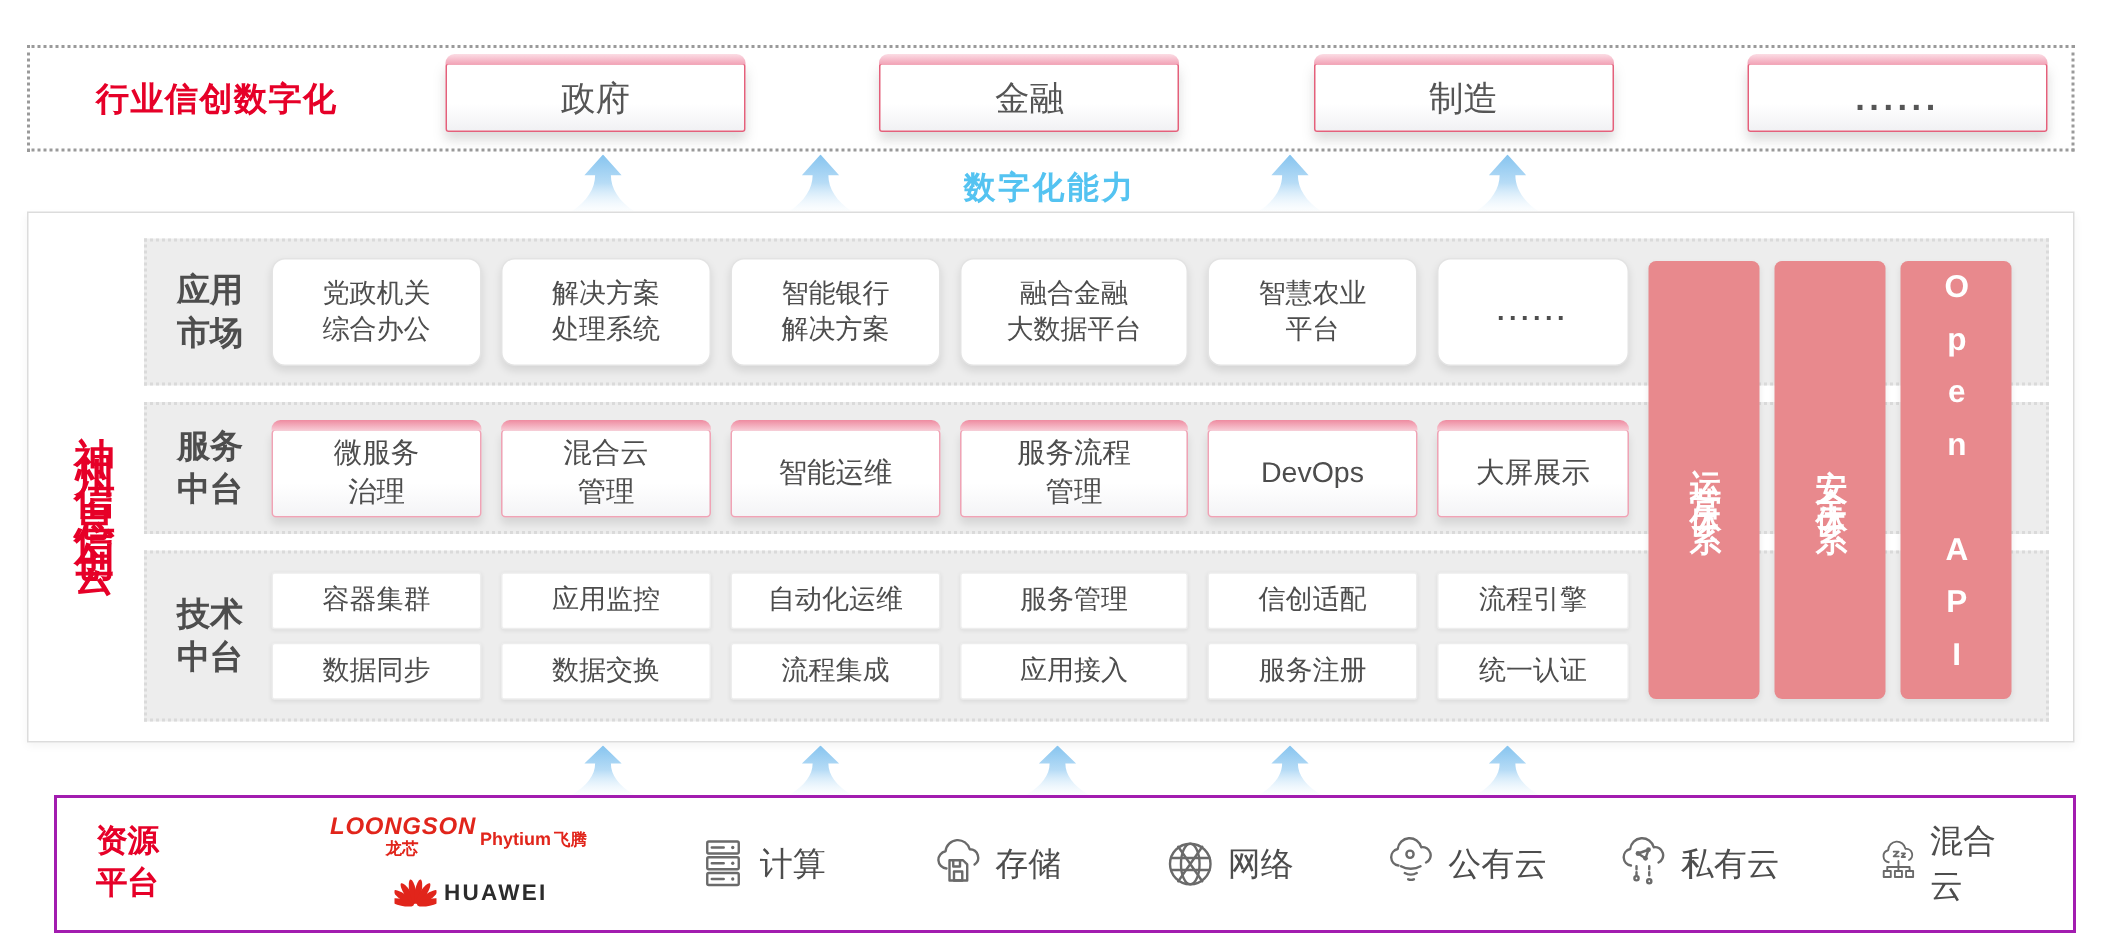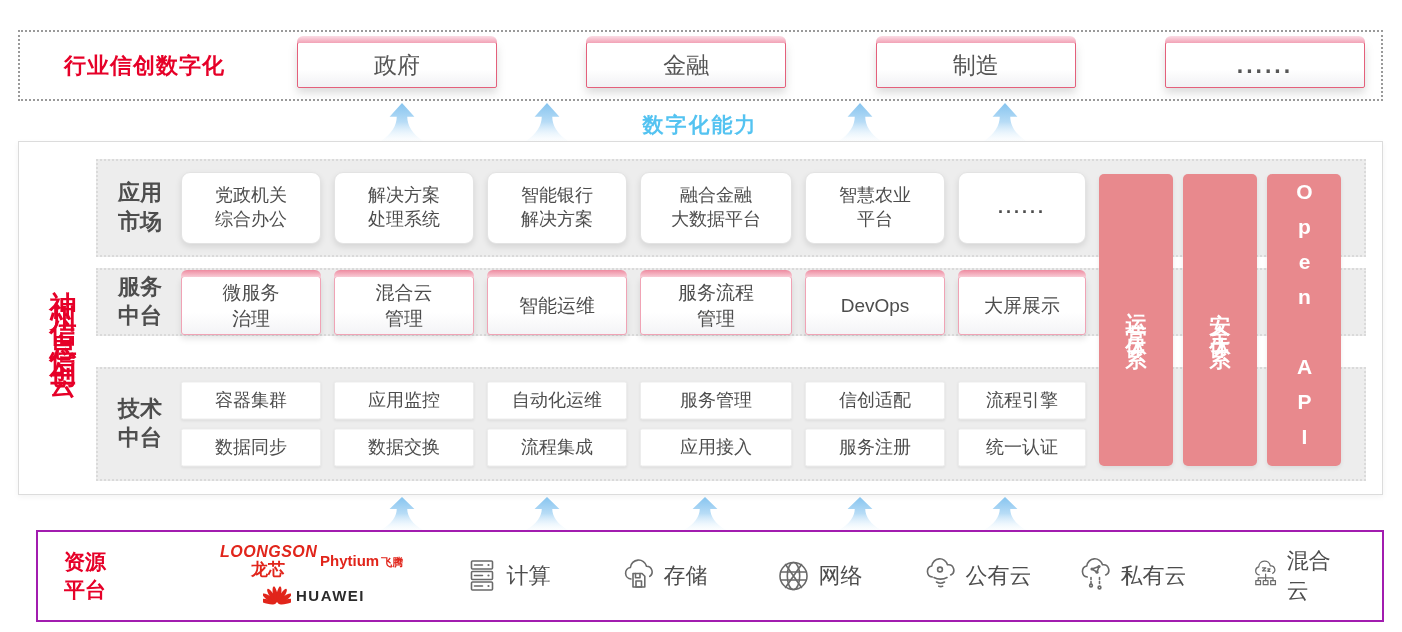--- a/index.html
+++ b/index.html
@@ -32,21 +32,21 @@
              font-size:21px;font-weight:bold;color:var(--blue);letter-spacing:2px;white-space:nowrap}
 
   
   .cloud{position:absolute;left:18px;top:141px;width:1365px;height:354px;background:#fff;
          border:1px solid #dcdcdc;box-shadow:0 2px 6px rgba(0,0,0,.05)}
   .cloud-title{position:absolute;left:26px;top:50%;transform:translateY(-50%);
                writing-mode:vertical-lr;text-orientation:upright;letter-spacing:14px;
                font-size:27px;font-weight:bold;color:var(--red)}
   .prow{position:absolute;left:77px;width:1270px;background:#ededed;border:2px dotted #dadada}
   .prow-1{top:17px;height:98px}
-  .prow-2{top:126px;height:68px}
+  .prow-2{top:126px;height:88px}
   .prow-3{top:225px;height:114px}
   .prow-label{position:absolute;left:20px;top:50%;transform:translateY(-50%);width:58px;text-align:left;
               font-size:22px;font-weight:bold;line-height:1.3;white-space:pre-line;color:var(--tx)}
   .cells{position:absolute;left:83px;top:50%;transform:translateY(-50%);display:grid;
          grid-template-columns:140px 140px 140px 152px 140px 128px;column-gap:13px}
   .cells-2{grid-template-rows:38px 38px;row-gap:9px}
   .cell{display:flex;align-items:center;justify-content:center;text-align:center;background:#fff}
   .cell span{white-space:pre-line;line-height:1.32}
   .cell-app{height:72px;border-radius:9px;border:1px solid #e3e3e3;
             box-shadow:0 3px 6px rgba(0,0,0,.10);font-size:18px}
@@ -62,23 +62,23 @@
   .pillar span{writing-mode:vertical-lr;text-orientation:upright;letter-spacing:12px;
                color:#fff;font-weight:bold;font-size:21px;white-space:nowrap}
   .pillar-1{left:1080px}.pillar-2{left:1164px}.pillar-3{left:1248px}
 
   
   .resource{position:absolute;left:36px;top:530px;width:1348px;height:92px;background:#fff;border:2px solid #a21caf}
   .res-label{position:absolute;left:26px;top:50%;transform:translateY(-50%);
              font-size:21px;font-weight:bold;color:var(--red);white-space:pre-line;line-height:1.35}
   .loongson{position:absolute;left:182px;top:12px;width:96px;text-align:center;color:#e1251b;line-height:1.05}
   .loongson .en{font-size:16px;font-weight:bold;font-style:italic;letter-spacing:.5px}
-  .loongson .cn{font-size:17px;font-weight:bold}
+  .loongson .cn{font-size:11px;font-weight:bold}
   .phytium{position:absolute;left:282px;top:20px;color:#e1251b;font-weight:bold;display:flex;align-items:baseline;gap:2px}
-  .phytium .en{font-size:15px}
+  .phytium .en{font-size:12px}
   .phytium .cn{font-size:11px}
   .huawei{position:absolute;left:225px;top:51px;display:flex;align-items:center;gap:5px}
   .huawei .txt{font-size:15px;font-weight:bold;color:#2b2b2b;letter-spacing:1.5px}
   .res-item{position:absolute;top:50%;transform:translate(-50%,-50%);display:flex;align-items:center;gap:7px}
   .res-item .lbl{font-size:22px;color:var(--tx)}
   .ri-1{left:469px}.ri-2{left:626px}.ri-3{left:781px}.ri-4{left:939px}.ri-5{left:1094px}.ri-6{left:1257px}
   .lineicon{stroke:#6a6a6a;stroke-width:1.6;fill:none;stroke-linecap:round;stroke-linejoin:round}
 </style>
 </head>
 <body>

